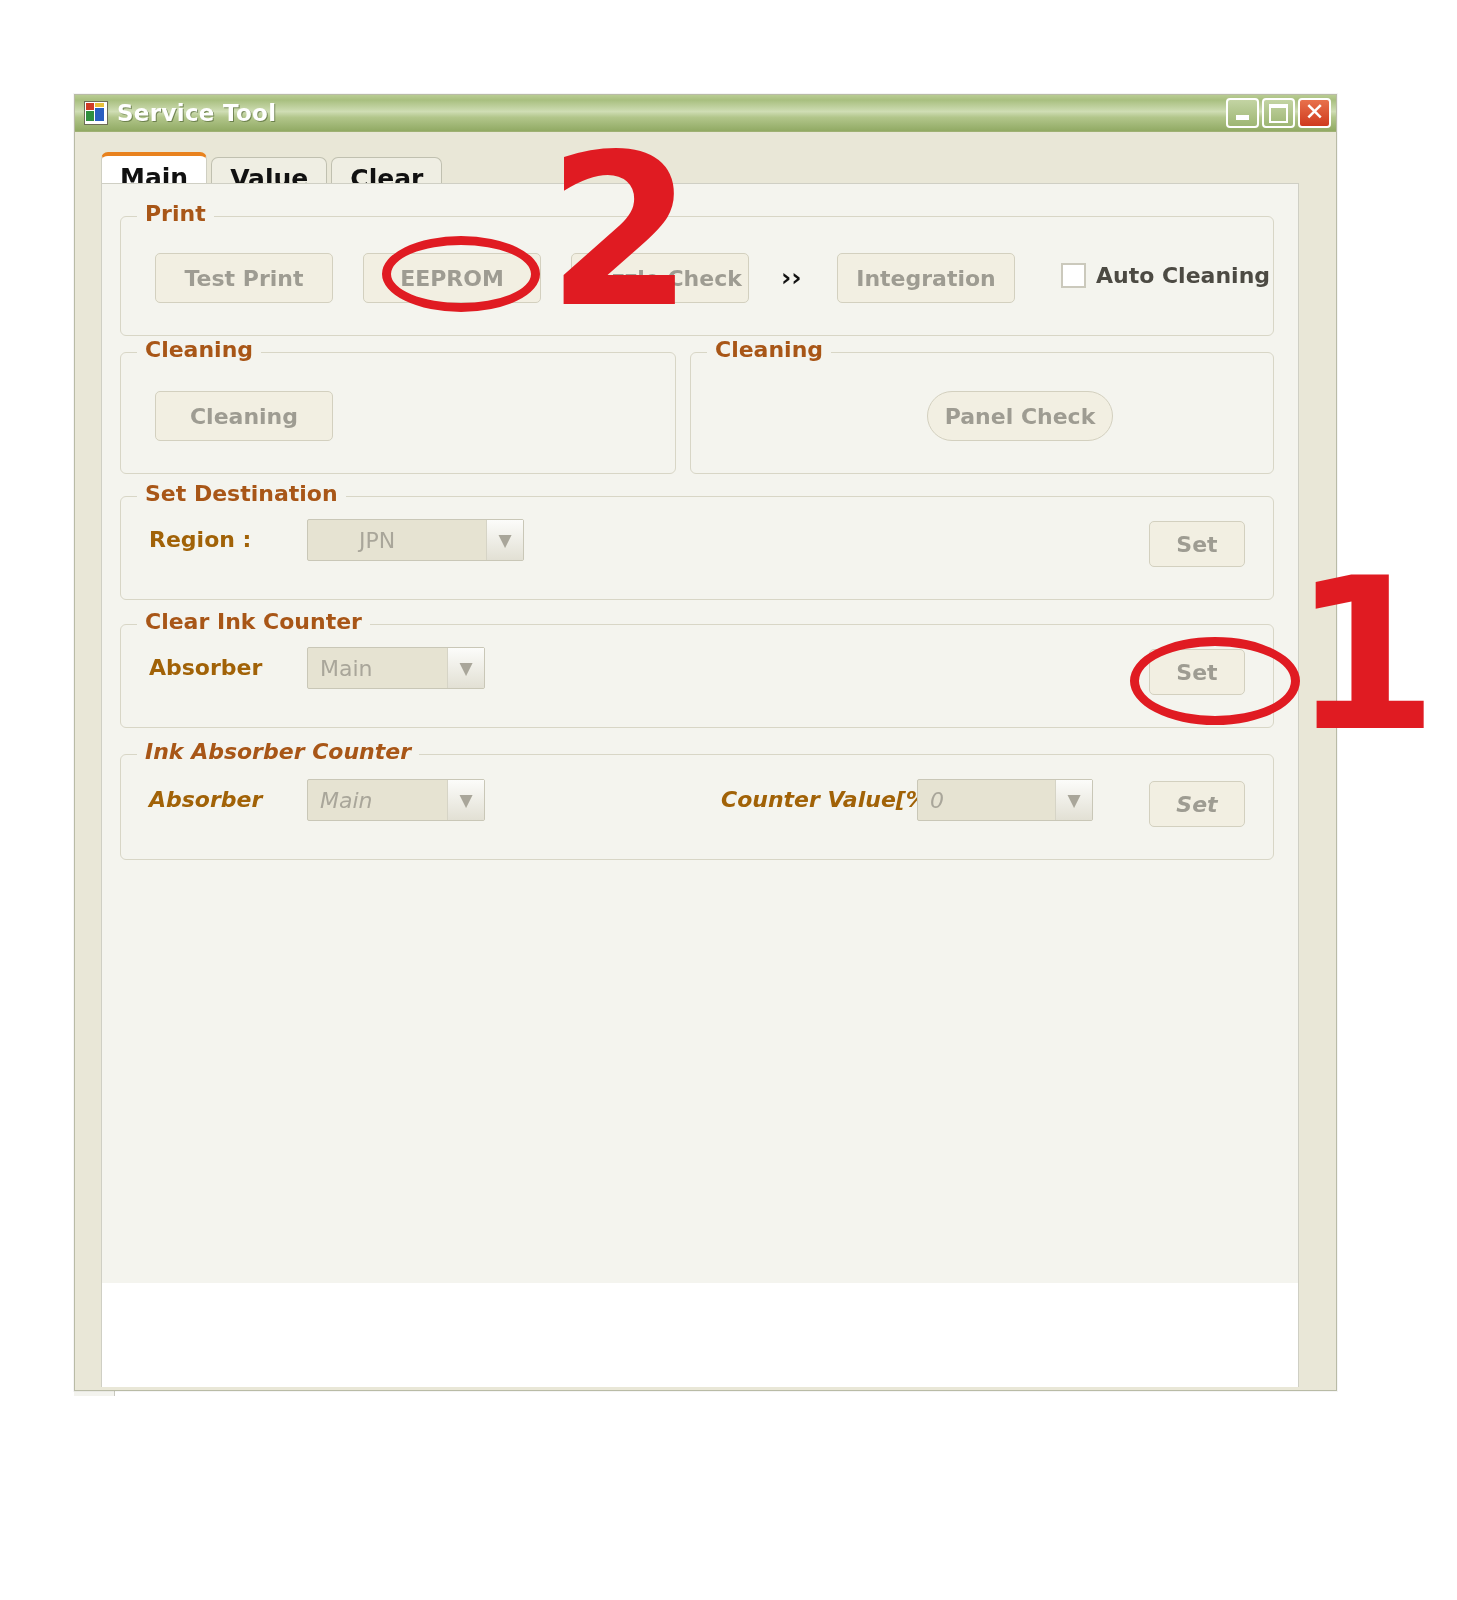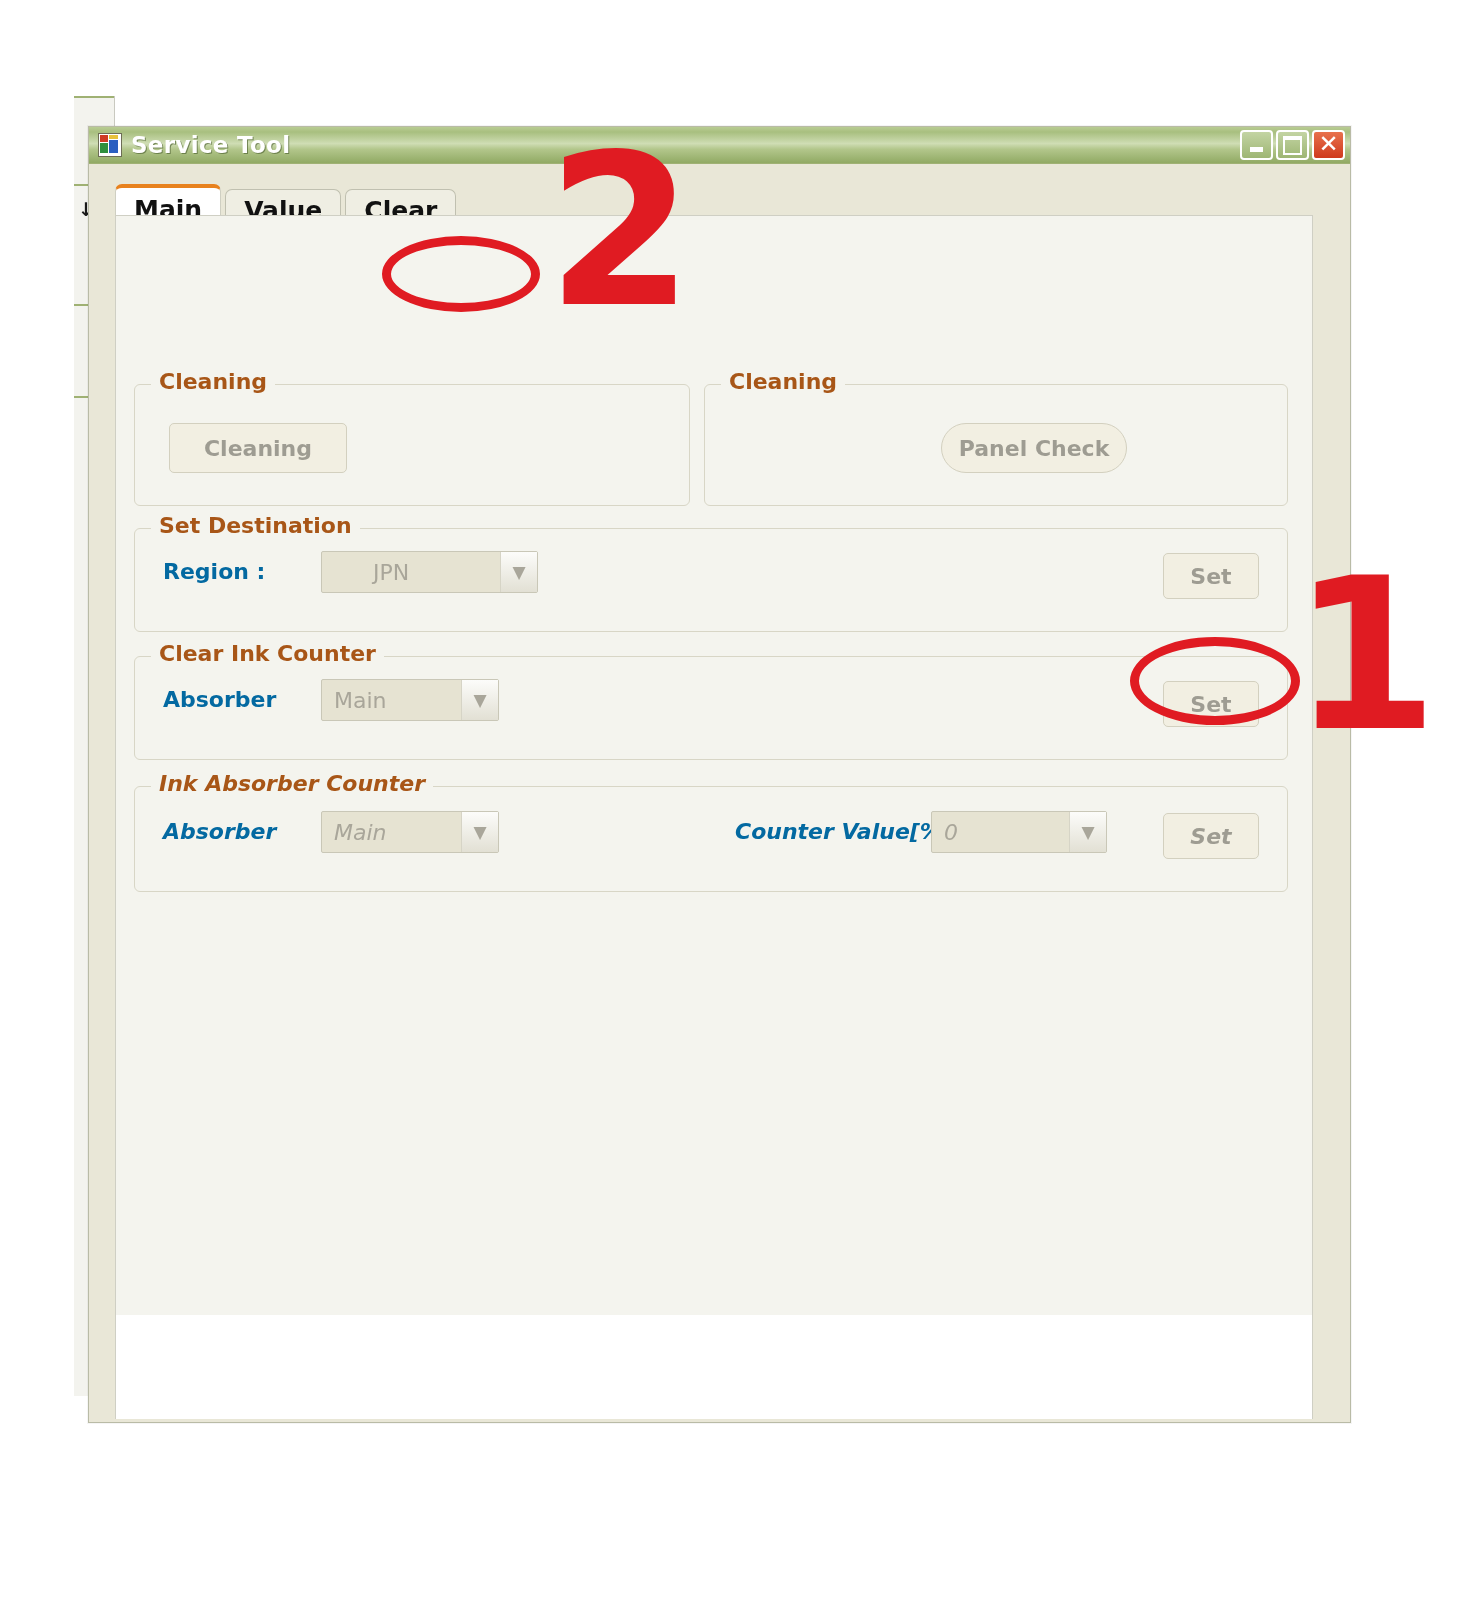--- a/index.html
+++ b/index.html
@@ -14,25 +14,24 @@
     background:#f3f3ee;border-right:1px solid #c9c9c0;
   }
   .bg-window .bg-strip{position:absolute;left:0;width:40px;height:2px;background:#9fb173;}
   .bg-glyph{
     position:absolute;left:78px;top:198px;font-size:19px;font-weight:bold;color:#1a1a1a;
     font-family:"DejaVu Sans",sans-serif;
   }
 
   
   .window{
-    position:absolute;left:88px;top:94px;width:1261px;height:1295px;
+    position:absolute;left:74px;top:94px;width:1261px;height:1295px;
     background:#e9e7d7;
     border:1px solid #b9bba6;
     box-shadow:0 0 0 1px rgba(0,0,0,.04);
-    margin-top:32px;
   }
   .titlebar{
     position:relative;height:36px;
     background:linear-gradient(to bottom,#b9cc93 0%,#a8bf7f 14%,#cfddb4 46%,#b2c68b 62%,#91aa64 100%);
     display:flex;align-items:center;
     border-bottom:1px solid #9fb173;
   }
   .title-icon{
     width:22px;height:22px;margin-left:9px;margin-right:9px;position:relative;flex:0 0 auto;
     background:#ffffff;border:1px solid #6d6d55;
@@ -91,21 +90,21 @@
   }
 
   
   .btn{
     position:absolute;background:#f2efe2;border:1px solid #d3d0bf;border-radius:5px;
     display:flex;align-items:center;justify-content:center;
     font-size:22px;font-weight:bold;color:#9e9c92;
     font-family:"DejaVu Sans",sans-serif;
   }
   .lbl{
-    position:absolute;font-size:22px;font-weight:bold;color:#0369a1;
+    position:absolute;font-size:22px;font-weight:bold;color:#a16207;
     font-family:"DejaVu Sans",sans-serif;white-space:nowrap;
   }
   .chev{
     position:absolute;font-size:25px;font-weight:bold;color:#111111;
     font-family:"DejaVu Sans",sans-serif;
   }
   .chk-wrap{position:absolute;display:flex;align-items:center;gap:10px;}
   .chk{width:21px;height:21px;border:2px solid #cbc9bc;background:#ffffff;}
   .chk-label{font-size:22px;font-weight:bold;color:#4c4a43;font-family:"DejaVu Sans",sans-serif;}
 
@@ -176,20 +175,46 @@
     <div class="tab">
       <span>Value</span>
     </div>
     <div class="tab">
       <span>Clear</span>
     </div>
   </div>
 
   <div class="panel">
 
+    <div class="group" style="left:18px;top:32px;width:1152px;height:118px;">
+      <span class="legend">Print</span>
+
+      <div class="btn" style="left:34px;top:36px;width:176px;height:48px;">
+        <span>Test Print</span>
+      </div>
+
+      <div class="btn" style="left:242px;top:36px;width:176px;height:48px;">
+        <span>EEPROM</span>
+      </div>
+
+      <div class="btn" style="left:450px;top:36px;width:176px;height:48px;">
+        <span>Nozzle Check</span>
+      </div>
+
+      <span class="chev" style="left:660px;top:46px;">››</span>
+
+      <div class="btn" style="left:716px;top:36px;width:176px;height:48px;">
+        <span>Integration</span>
+      </div>
+
+      <div class="chk-wrap" style="left:940px;top:46px;">
+        <span class="chk"></span>
+        <span class="chk-label">Auto Cleaning</span>
+      </div>
+    </div>
 
     <div class="group" style="left:18px;top:168px;width:554px;height:120px;">
       <span class="legend">Cleaning</span>
 
       <div class="btn" style="left:34px;top:38px;width:176px;height:48px;">
         <span>Cleaning</span>
       </div>
 
     </div>
 

